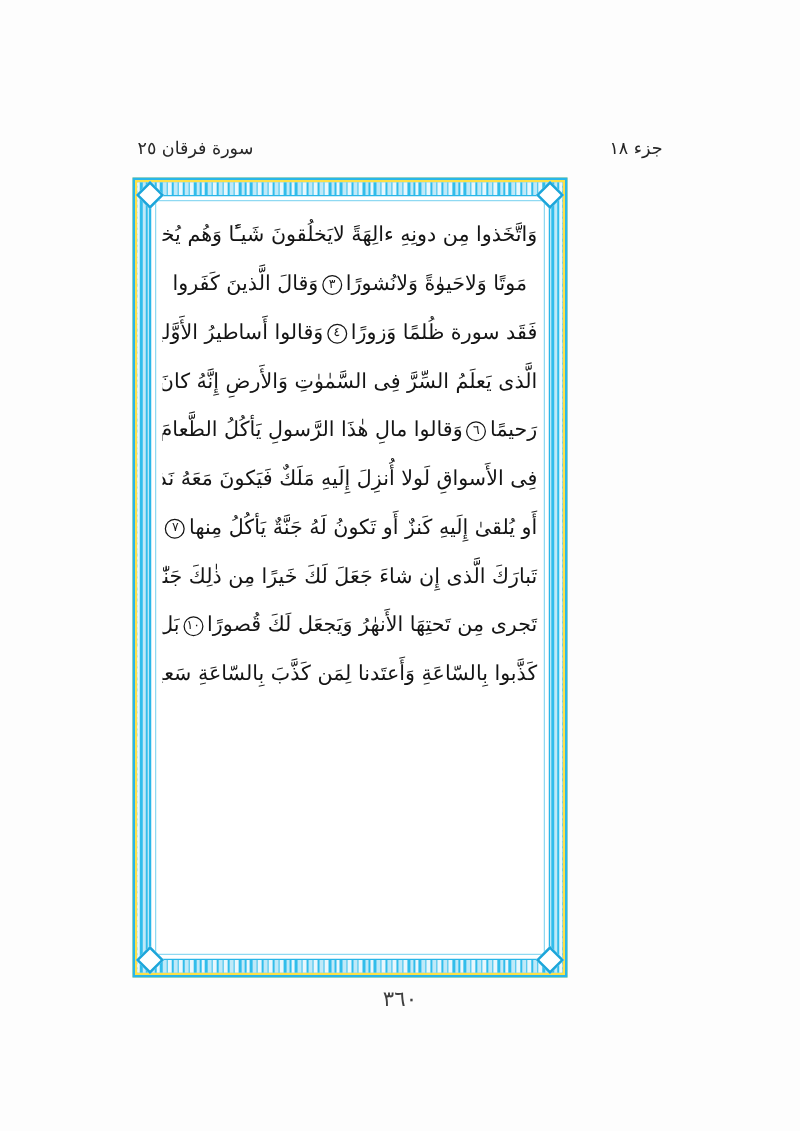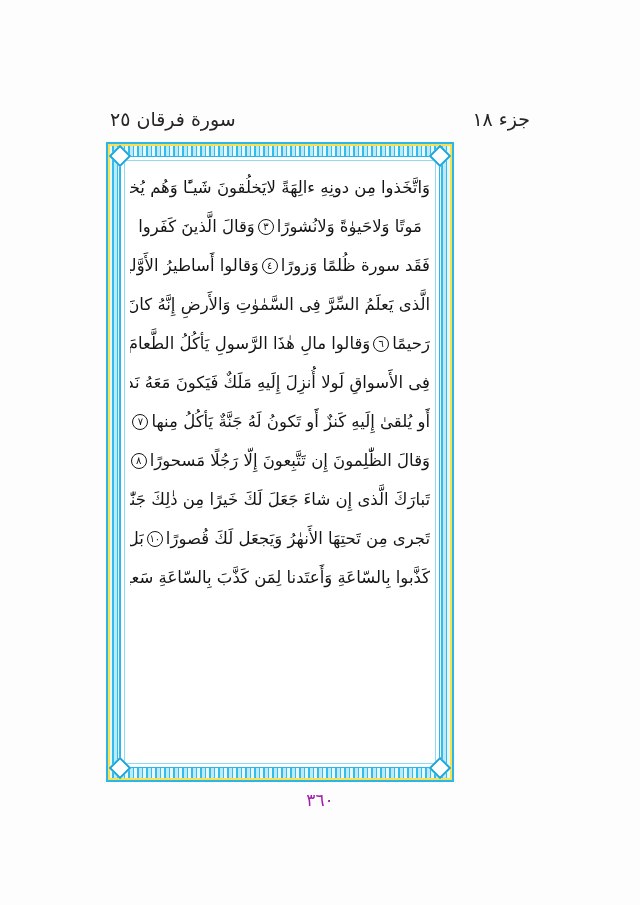--- a/index.html
+++ b/index.html
@@ -32,21 +32,21 @@
     right: 110px;
     height: 22px;
     display: flex;
     flex-direction: row-reverse;   
     align-items: center;
     justify-content: space-between;
     direction: rtl;
   }
   .header-item {
     font-family: "DejaVu Sans", sans-serif;
-    font-size: 19px;
+    font-size: 14px;
     color: #262626;
     letter-spacing: 0.5px;
     white-space: nowrap;
   }
 
   
   .frame-outer {
     position: absolute;
     top: 142px;
     left: 106px;
@@ -139,21 +139,21 @@
 
   
   .page-number {
     position: absolute;
     top: 790px;
     left: 0;
     width: 100%;
     text-align: center;
     font-family: "DejaVu Sans", sans-serif;
     font-size: 17px;
-    color: #a21caf;
+    color: #404040;
     letter-spacing: 1px;
   }
 </style>
 </head>
 <body>
 
 <div class="page">
 
   <div class="header">
     <span class="header-item">سورة فرقان ٢٥</span>
@@ -170,21 +170,20 @@
     <div class="corner br"></div>
 
     <div class="quran-text" id="quran-text">
         <div class="ayah-line"><span>وَاتَّخَذوا مِن دونِهِ ءالِهَةً لايَخلُقونَ شَيـًٔا وَهُم يُخلَقونَ</span></div>
         <div class="ayah-line"><span>مَوتًا وَلاحَيوٰةً وَلانُشورًا</span><span class="ayah-num">٣</span><span>وَقالَ الَّذينَ كَفَروا</span></div>
         <div class="ayah-line"><span>فَقَد سورة ظُلمًا وَزورًا</span><span class="ayah-num">٤</span><span>وَقالوا أَساطيرُ الأَوَّلينَ</span></div>
         <div class="ayah-line"><span>الَّذى يَعلَمُ السِّرَّ فِى السَّمٰوٰتِ وَالأَرضِ إِنَّهُ كانَ غَفورًا</span></div>
         <div class="ayah-line"><span>رَحيمًا</span><span class="ayah-num">٦</span><span>وَقالوا مالِ هٰذَا الرَّسولِ يَأكُلُ الطَّعامَ وَيَمشى</span></div>
         <div class="ayah-line"><span>فِى الأَسواقِ لَولا أُنزِلَ إِلَيهِ مَلَكٌ فَيَكونَ مَعَهُ نَذيرًا</span></div>
         <div class="ayah-line"><span>أَو يُلقىٰ إِلَيهِ كَنزٌ أَو تَكونُ لَهُ جَنَّةٌ يَأكُلُ مِنها</span><span class="ayah-num">٧</span></div>
-        <div class="ayah-line"><span>وَقالَ الظّٰلِمونَ إِن تَتَّبِعونَ إِلّا رَجُلًا مَسحورًا</span><span class="ayah-num">٨</span></div>
         <div class="ayah-line"><span>تَبارَكَ الَّذى إِن شاءَ جَعَلَ لَكَ خَيرًا مِن ذٰلِكَ جَنّٰتٍ</span><span class="ayah-num">٩</span></div>
         <div class="ayah-line"><span>تَجرى مِن تَحتِهَا الأَنهٰرُ وَيَجعَل لَكَ قُصورًا</span><span class="ayah-num">١٠</span><span>بَل</span></div>
         <div class="ayah-line"><span>كَذَّبوا بِالسّاعَةِ وَأَعتَدنا لِمَن كَذَّبَ بِالسّاعَةِ سَعيرًا</span><span class="ayah-num">12</span></div>
       </div>
   </div>
 
   <div class="page-number">٣٦٠</div>
 
 </div>
 

